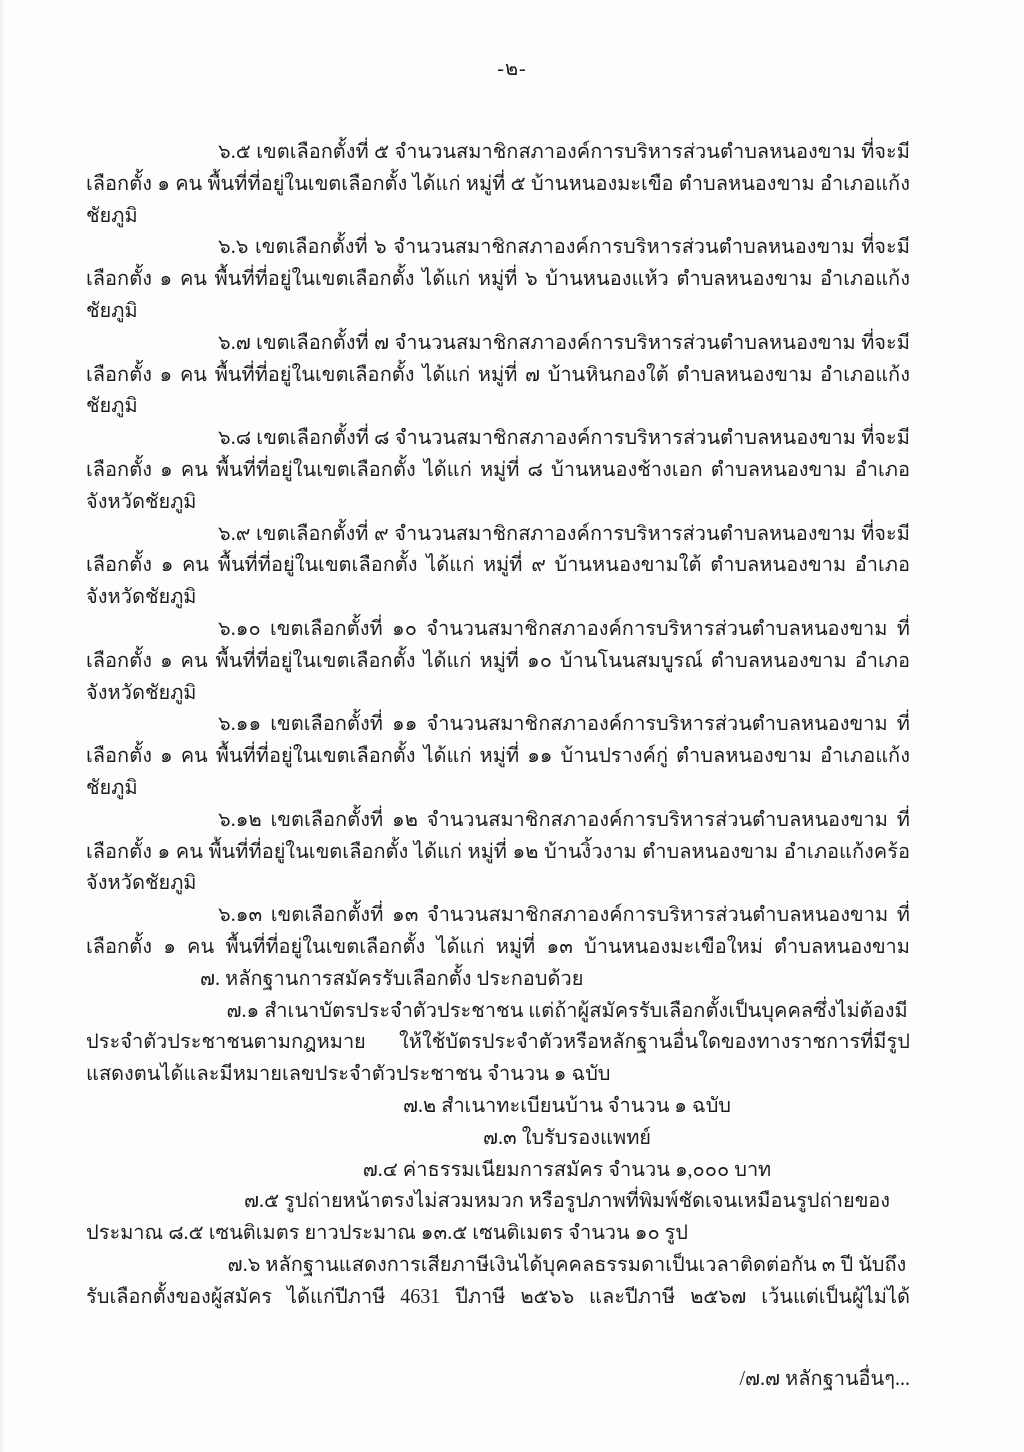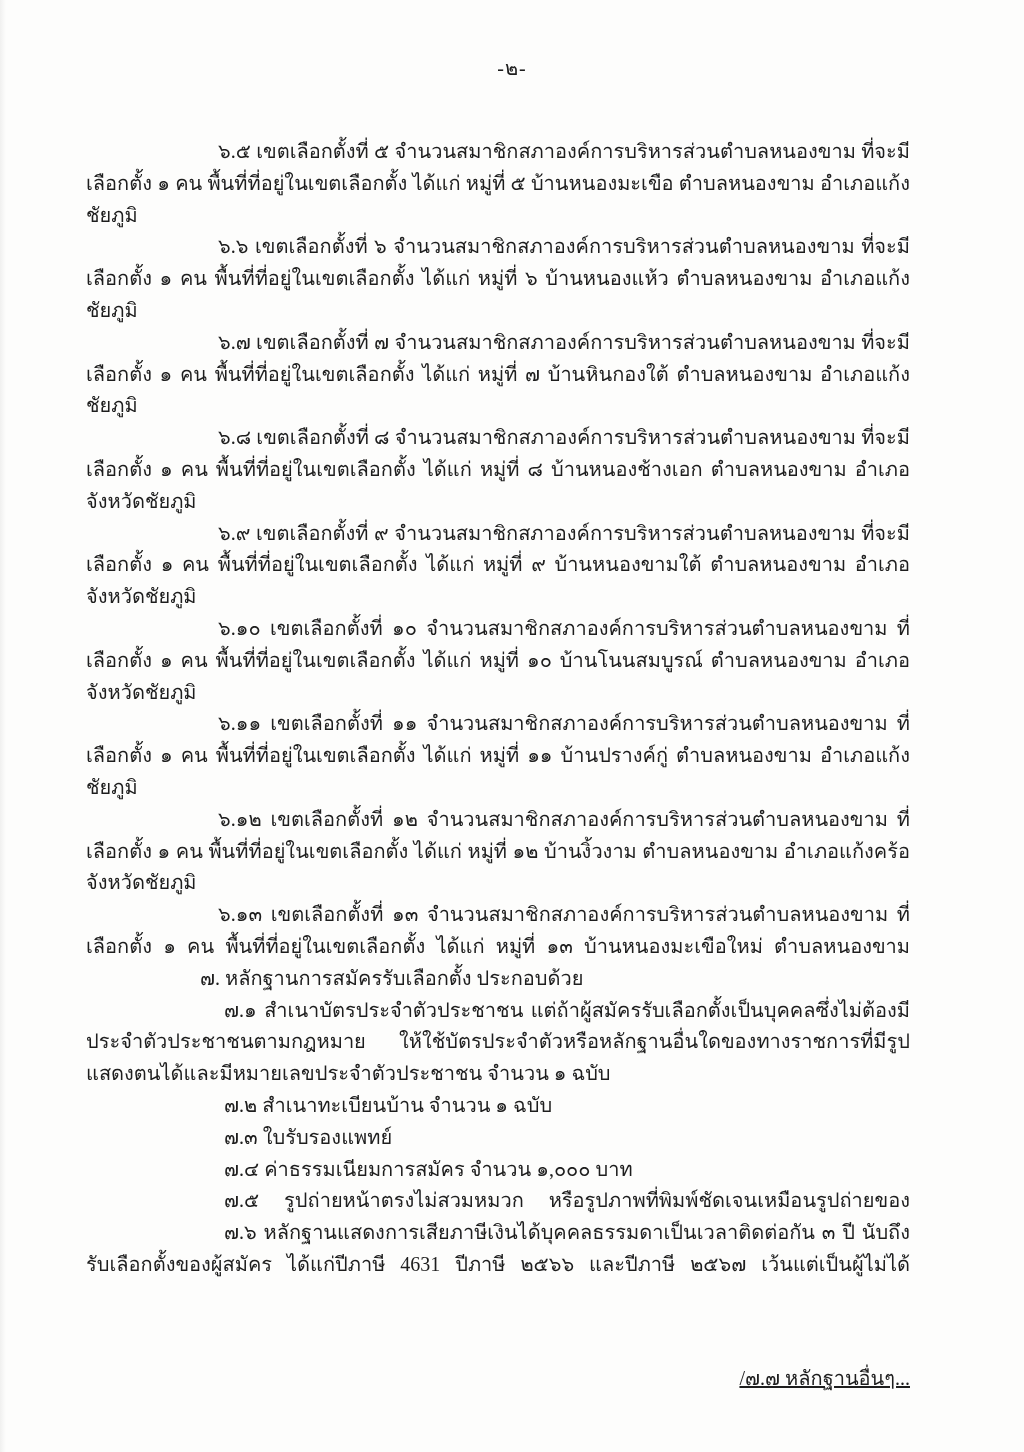--- a/index.html
+++ b/index.html
@@ -42,27 +42,26 @@
     text-align: left;
   }
   
   .line.full {
     text-align: justify;
     text-align-last: justify;
   }
   
   .para.level-item    > .line.first { padding-left: 132px; }
   .para.level-section > .line.first { padding-left: 114px; }
-  .para.level-sub     > .line.first { padding-left: 138px; }
+  .para.level-sub     > .line.first { padding-left: 138px; text-align: center; }
   .footer-note {
     position: absolute;
     top: 1362px;
     right: 114px;
     font-size: 20px;
-    text-decoration: underline;
   }
   
   .scan-edge {
     position: absolute;
     top: 0; left: 0;
     width: 6px; height: 100%;
     background: linear-gradient(to right, rgba(0,0,0,0.05), rgba(0,0,0,0));
     pointer-events: none;
   }
 </style>
@@ -131,20 +130,21 @@
         <div class="line first">๗.๒ สำเนาทะเบียนบ้าน จำนวน ๑ ฉบับ</div>
       </div>
       <div class="para level-sub">
         <div class="line first">๗.๓ ใบรับรองแพทย์</div>
       </div>
       <div class="para level-sub">
         <div class="line first">๗.๔ ค่าธรรมเนียมการสมัคร จำนวน ๑,๐๐๐ บาท</div>
       </div>
       <div class="para level-sub">
         <div class="line first full">๗.๕ รูปถ่ายหน้าตรงไม่สวมหมวก หรือรูปภาพที่พิมพ์ชัดเจนเหมือนรูปถ่ายของตนเอง ขนาดกว้าง</div>
+        <div class="line">ประมาณ ๘.๕ เซนติเมตร ยาวประมาณ ๑๓.๕ เซนติเมตร จำนวน ๑๐  รูป</div>
       </div>
       <div class="para level-sub">
         <div class="line first full">๗.๖ หลักฐานแสดงการเสียภาษีเงินได้บุคคลธรรมดาเป็นเวลาติดต่อกัน ๓ ปี นับถึงปีที่สมัคร</div>
         <div class="line full">รับเลือกตั้งของผู้สมัคร ได้แก่ปีภาษี 4631 ปีภาษี ๒๕๖๖ และปีภาษี ๒๕๖๗ เว้นแต่เป็นผู้ไม่ได้</div>
       </div>
     </div>
 
   <div class="footer-note">/๗.๗ หลักฐานอื่นๆ...</div>
 </div>
 

